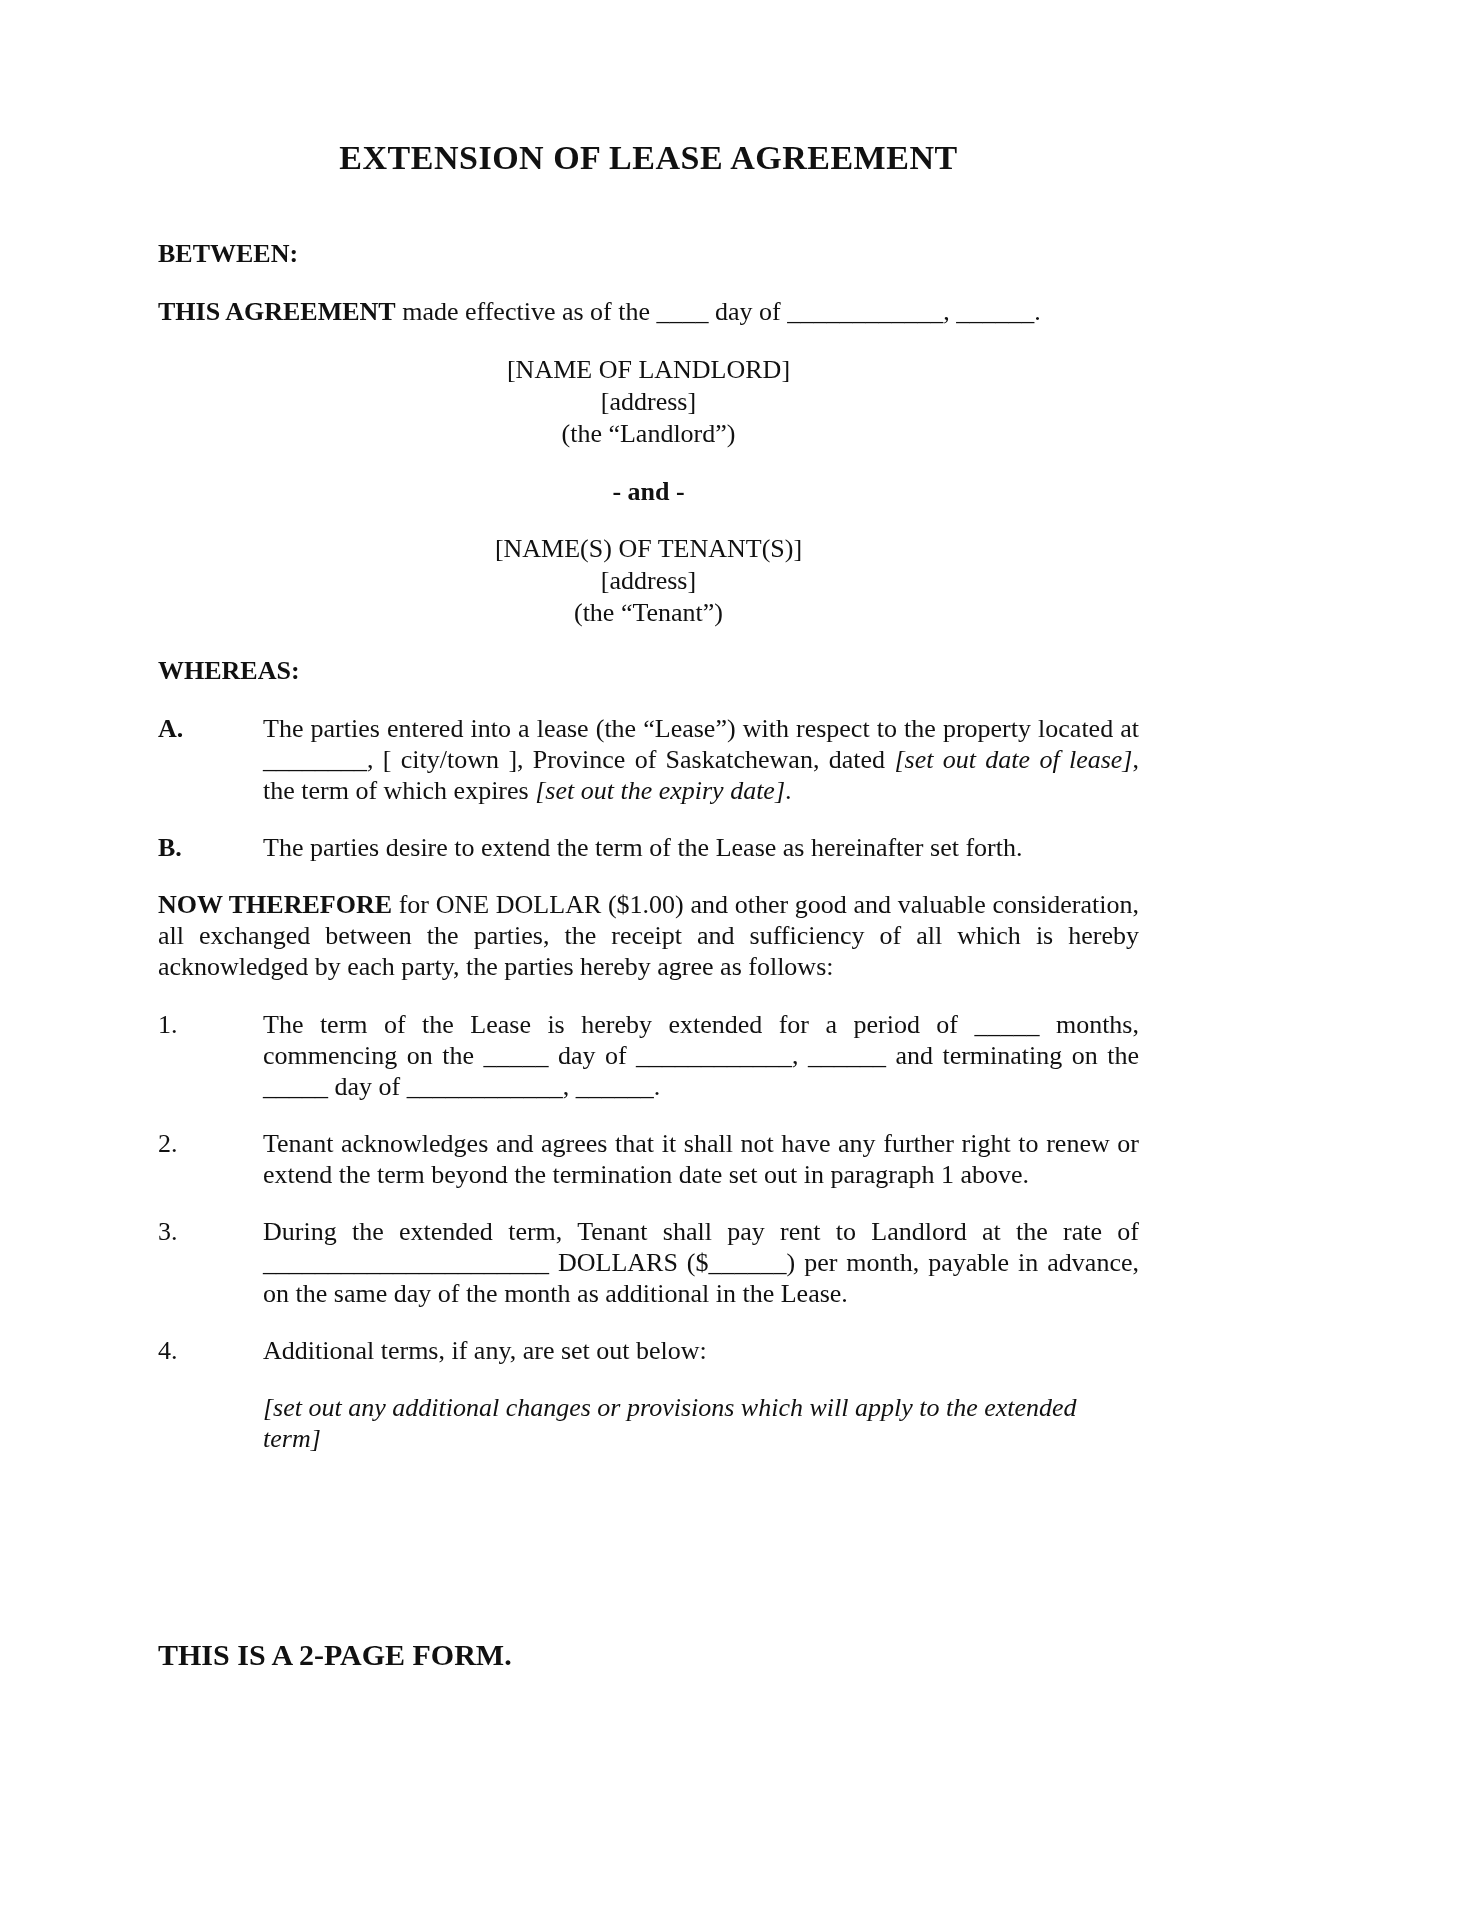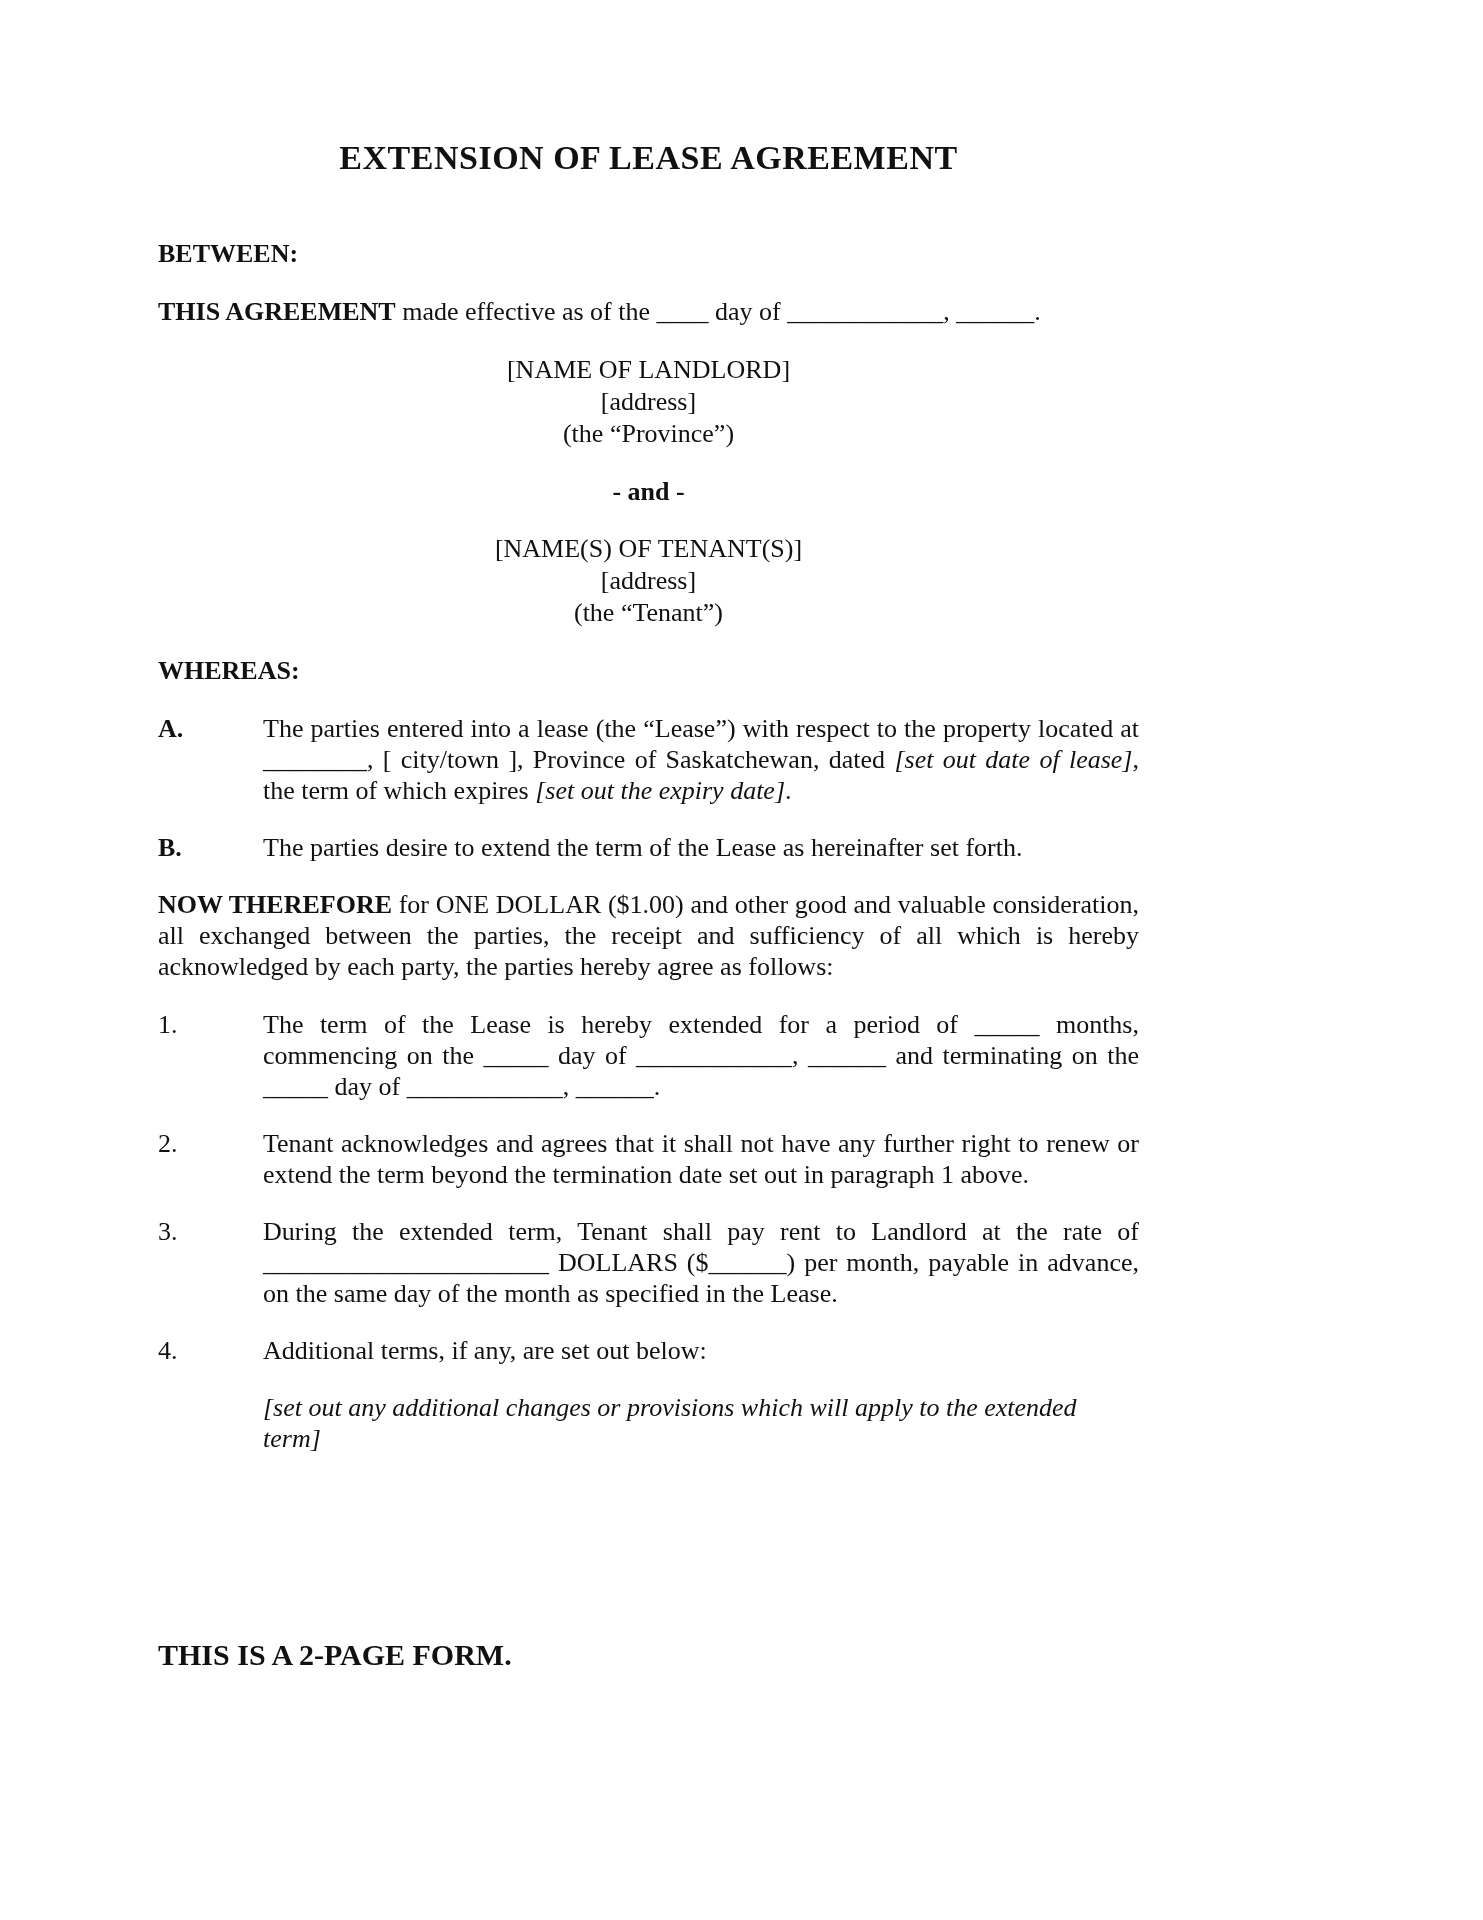--- a/index.html
+++ b/index.html
@@ -67,21 +67,21 @@
 
   <h1 class="title">EXTENSION OF LEASE AGREEMENT</h1>
 
   <p class="para bold">BETWEEN:</p>
 
   <p class="para"><span class="bold">THIS AGREEMENT</span><span> made effective as of the ____ day of ____________, ______.</span></p>
 
   <div class="party-block">
     <div>[NAME OF LANDLORD]</div>
     <div>[address]</div>
-    <div>(the “Province”)</div>
+    <div>(the “Landlord”)</div>
   </div>
 
   <div class="separator bold">- and -</div>
 
   <div class="party-block">
     <div>[NAME(S) OF TENANT(S)]</div>
     <div>[address]</div>
     <div>(the “Tenant”)</div>
   </div>
 
@@ -104,21 +104,21 @@
     <div class="cbody justify">The term of the Lease is hereby extended for a period of _____ months, commencing on the _____ day of ____________, ______ and terminating on the _____ day of ____________, ______.</div>
   </div>
 
   <div class="clause">
     <span class="clabel">2.</span>
     <div class="cbody justify">Tenant acknowledges and agrees that it shall not have any further right to renew or extend the term beyond the termination date set out in paragraph 1 above.</div>
   </div>
 
   <div class="clause">
     <span class="clabel">3.</span>
-    <div class="cbody justify">During the extended term, Tenant shall pay rent to Landlord at the rate of ______________________ DOLLARS ($______) per month, payable in advance, on the same day of the month as specified in the Lease.</div>
+    <div class="cbody justify">During the extended term, Tenant shall pay rent to Landlord at the rate of ______________________ DOLLARS ($______) per month, payable in advance, on the same day of the month as additional in the Lease.</div>
   </div>
 
   <div class="clause">
     <span class="clabel">4.</span>
     <div class="cbody">Additional terms, if any, are set out below:</div>
   </div>
 
   <div class="clause note">
     <div class="cbody italic">[set out any additional changes or provisions which will apply to the extended term]</div>
   </div>

